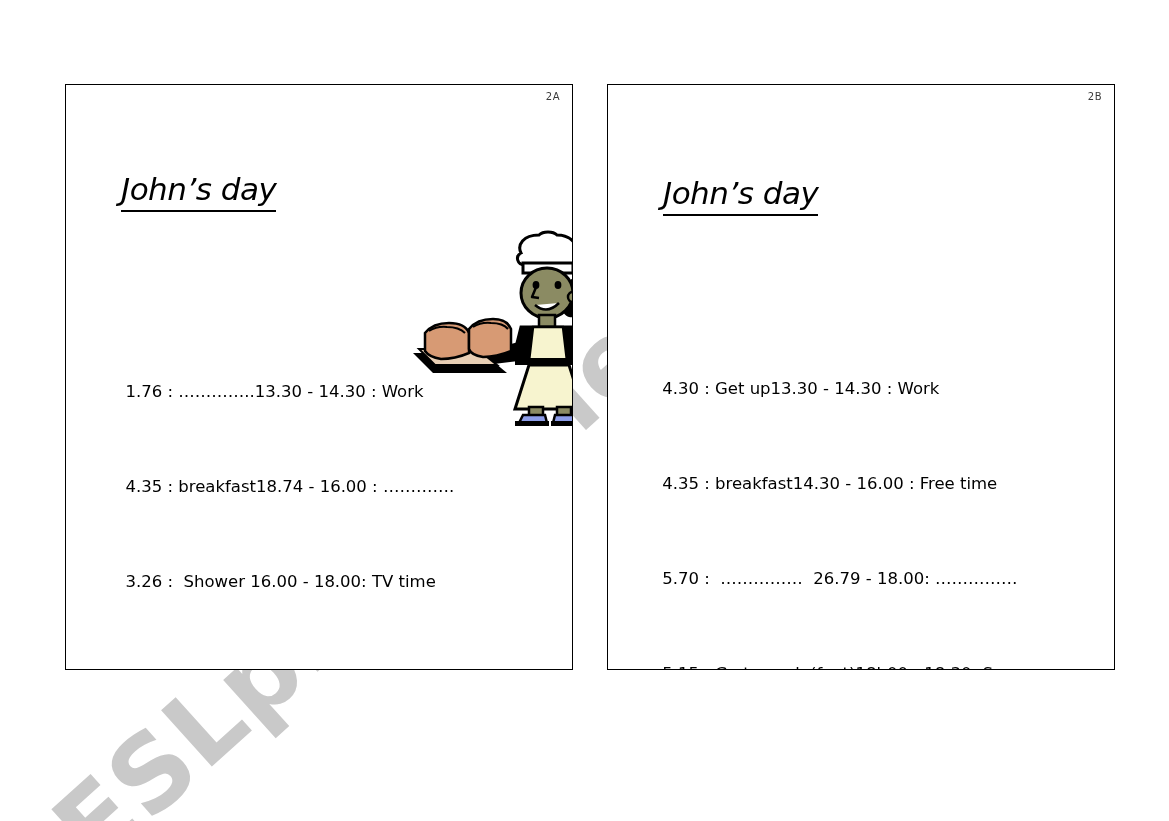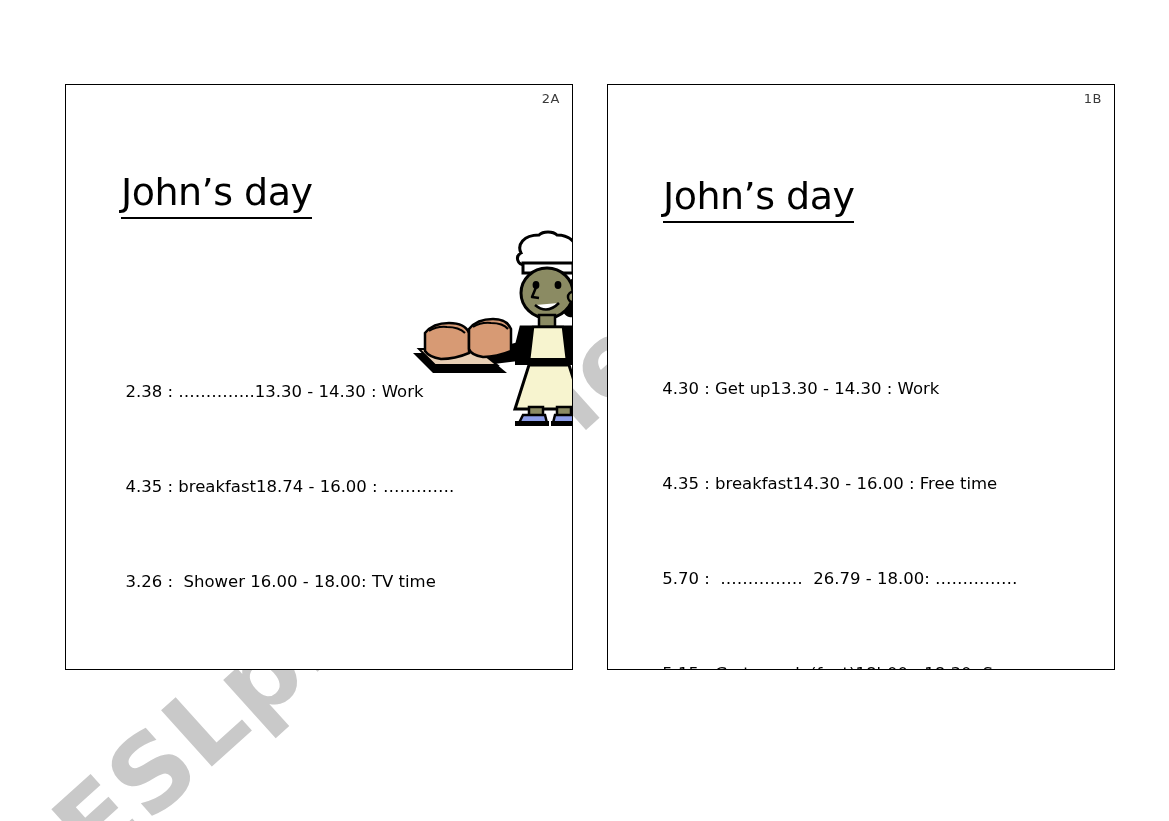--- a/index.html
+++ b/index.html
@@ -49,37 +49,38 @@
     z-index: 10;
   }
   #card-a { left: 65px;  top: 84px; width: 508px; height: 586px; }
   #card-b { left: 607px; top: 84px; width: 508px; height: 586px; }
 
   .card-code {
     position: absolute;
     right: 12px;
     top: 6px;
     font-family: "DejaVu Sans", sans-serif;
-    font-size: 13px;
+    font-size: 10px;
     color: #3a3a3a;
     letter-spacing: 0.5px;
   }
 
   .card-title {
     position: absolute;
     left: 55px;
     top: 88px;
     font-family: "DejaVu Sans", sans-serif;
-    font-size: 38px;
+    font-size: 31px;
     font-weight: 400;
     color: #000000;
     letter-spacing: -0.5px;
     border-bottom: 2.5px solid #000;
     padding-bottom: 4px;
     line-height: 1.05;
+    font-style: italic;
   }
   #card-b .card-title { left: 55px; top: 92px; }
 
   
   .schedule {
     position: absolute;
     left: 7px;
     top: 259px;
     width: 494px;
     font-family: "DejaVu Sans", sans-serif;
@@ -182,21 +183,21 @@
       <path d="M14 106 Q22 96 38 96 Q54 96 58 106 L58 126 Q44 132 30 132 Q18 130 14 124 Z" fill="#d79a74" stroke="#000000" stroke-width="2.5"></path>
       <path d="M18 104 Q26 99 36 100 Q48 100 54 106" fill="none" stroke="#000000" stroke-width="2"></path>
 
       <path d="M58 102 Q66 92 82 92 Q96 92 100 102 L100 124 Q86 130 72 130 Q60 128 58 122 Z" fill="#d79a74" stroke="#000000" stroke-width="2.5"></path>
       <path d="M62 100 Q70 95 80 96 Q92 96 97 102" fill="none" stroke="#000000" stroke-width="2"></path>
     </svg>
   </div>
 
   <div class="schedule">
     <div class="sched-row">
-      <span class="sched-left">    2.38 : …………..</span><span class="sched-right">13.30 - 14.30 : Work</span>
+      <span class="sched-left">    1.76 : …………..</span><span class="sched-right">13.30 - 14.30 : Work</span>
     </div>
     <div class="sched-row">
       <span class="sched-left">    4.35 : breakfast</span><span class="sched-right">18.74 - 16.00 : ………….</span>
     </div>
     <div class="sched-row">
       <span class="sched-left">    3.26 :  Shower</span><span class="sched-right"> 16.00 - 18.00: TV time</span>
     </div>
     <div class="sched-row">
       <span class="sched-left">    5.15 : Go to work (foot)</span><span class="sched-right">18h00 - 18.30: Supper</span>
     </div>
@@ -207,21 +208,21 @@
     <svg viewBox="0 0 95 100" width="95" height="100" xmlns="http://www.w3.org/2000/svg">
       <path d="M24 96 L22 24 Q48 36 78 14 Q62 48 24 96 Z" fill="#d4d4d4" stroke="#000000" stroke-width="1.5"></path>
       <path d="M22 24 Q48 36 78 14" fill="none" stroke="#000000" stroke-width="1.6"></path>
       <path d="M78 0 L78 16" fill="none" stroke="#000000" stroke-width="1.6"></path>
     </svg>
   </div>
 </div>
 
 <div class="card" id="card-b">
 
-  <div class="card-code">1B</div>
+  <div class="card-code">2B</div>
 
   <div class="card-title">John’s day</div>
 
   <div class="schedule">
     <div class="sched-row">
       <span class="sched-left">   4.30 : Get up</span><span class="sched-right">13.30 - 14.30 : Work</span>
     </div>
     <div class="sched-row">
       <span class="sched-left">   4.35 : breakfast</span><span class="sched-right">14.30 - 16.00 : Free time</span>
     </div>

